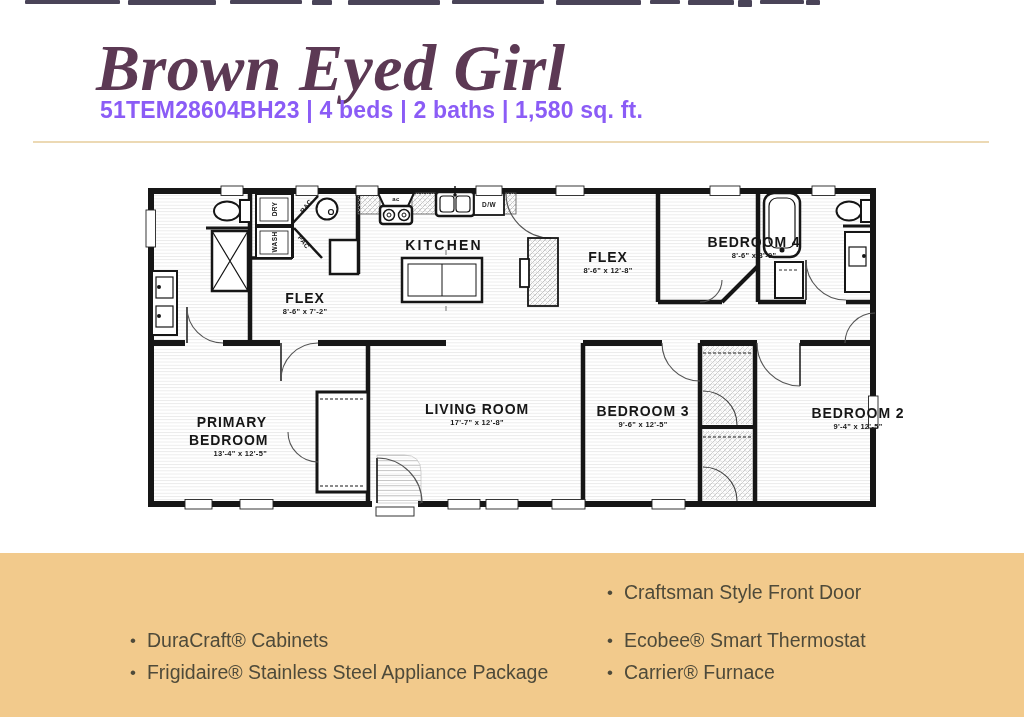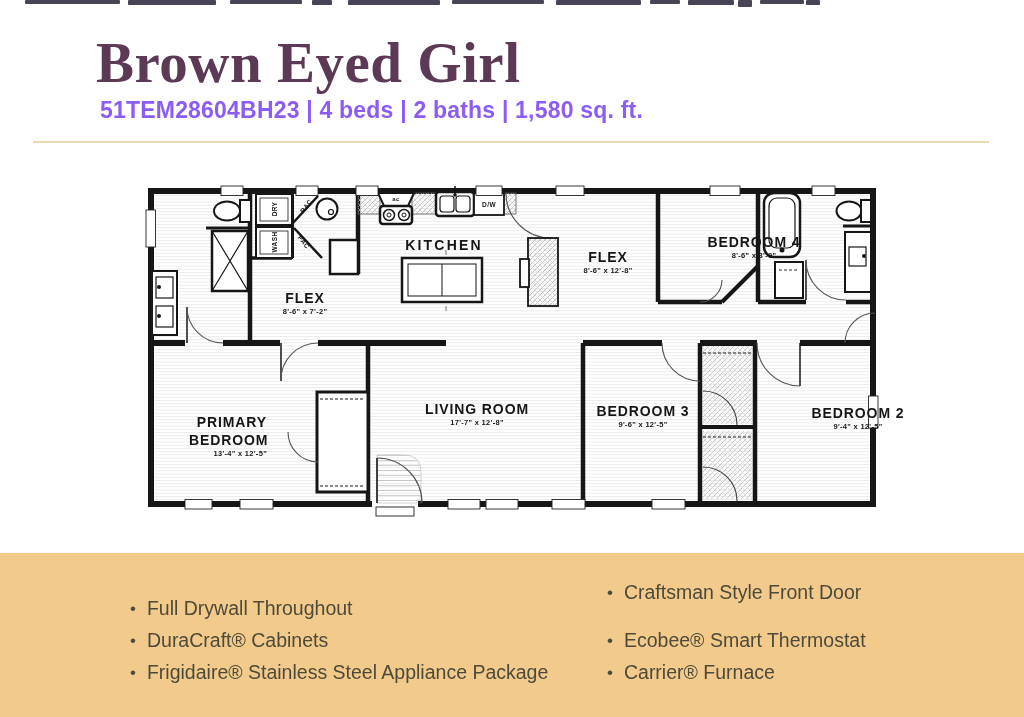--- a/index.html
+++ b/index.html
@@ -2,21 +2,21 @@
 <html><head>
 <meta charset="utf-8">
 <style>
   html,body{margin:0;padding:0;}
   body{width:1024px;height:717px;position:relative;background:#ffffff;overflow:hidden;
        font-family:"Liberation Sans", sans-serif;}
   
   .top-strip{position:absolute;left:0;top:0;width:1024px;height:8px;}
   .top-strip .seg{position:absolute;top:0;background:#4a4458;border-radius:1px;}
   .page-title{position:absolute;left:96px;top:30px;font-family:"Liberation Serif", serif;
-      font-weight:700;font-size:57px;color:#5c3954;letter-spacing:0.5px;white-space:nowrap;}
+      font-weight:700;font-size:66px;color:#5c3954;letter-spacing:0.5px;white-space:nowrap;font-style:italic;}
   .page-subtitle{position:absolute;left:100px;top:97px;font-size:23px;font-weight:700;
       color:#8b5cf6;letter-spacing:0.2px;white-space:nowrap;}
   .divider{position:absolute;left:33px;top:141px;width:956px;height:2px;background:#ecd9b4;}
   
   .plan-label{position:absolute;transform:translate(-50%,-50%);text-align:center;
       color:#161616;font-weight:700;line-height:1.3;white-space:nowrap;}
   .plan-label .rname{font-size:14px;letter-spacing:0.9px;}
   .plan-label .rdims{font-size:7.5px;letter-spacing:0.3px;}
   .plan-label.kitchen .rname{letter-spacing:2.2px;}
   .plan-label.primary{white-space:normal;width:78px;text-align:right;}
@@ -265,19 +265,18 @@
 </div>
 
 <div class="fix-label rot-ccw" style="left:274px;top:209px;">DRY</div>
 <div class="fix-label rot-ccw" style="left:274px;top:242px;">WASH</div>
 <div class="fix-label rot-rac" style="left:306px;top:206px;">RAC</div>
 <div class="fix-label rot-pac" style="left:304px;top:242px;">PAC</div>
 <div class="fix-label" style="left:489px;top:204px;">D/W</div>
 <div class="fix-label" style="left:396px;top:199px;font-size:6px;">ac</div>
 
 <div class="band">
-  <div class="feat" style="left:130px;top:44px;"><span>Full Drywall Throughout</span></div>
   <div class="feat" style="left:130px;top:108px;"><span>Frigidaire® Stainless Steel Appliance Package</span></div>
   <div class="feat" style="left:130px;top:76px;"><span>DuraCraft® Cabinets</span></div>
   <div class="feat" style="left:607px;top:28px;"><span>Craftsman Style Front Door</span></div>
   <div class="feat" style="left:607px;top:76px;"><span>Ecobee® Smart Thermostat</span></div>
   <div class="feat" style="left:607px;top:108px;"><span>Carrier® Furnace</span></div>
 </div>
 
 </body></html>

